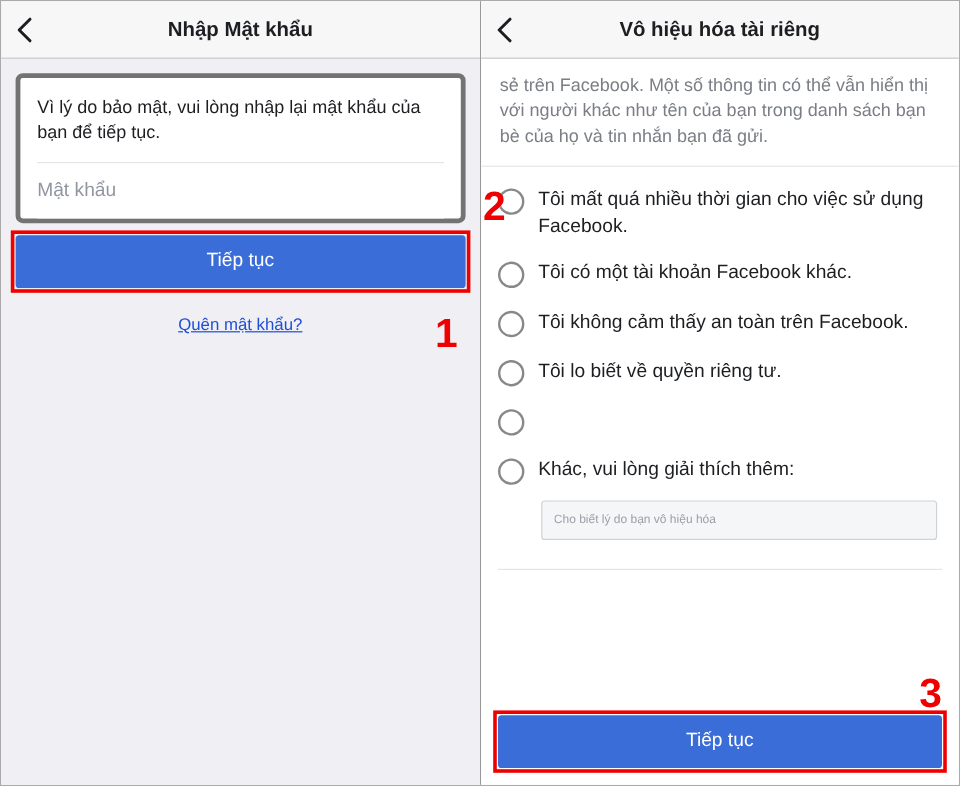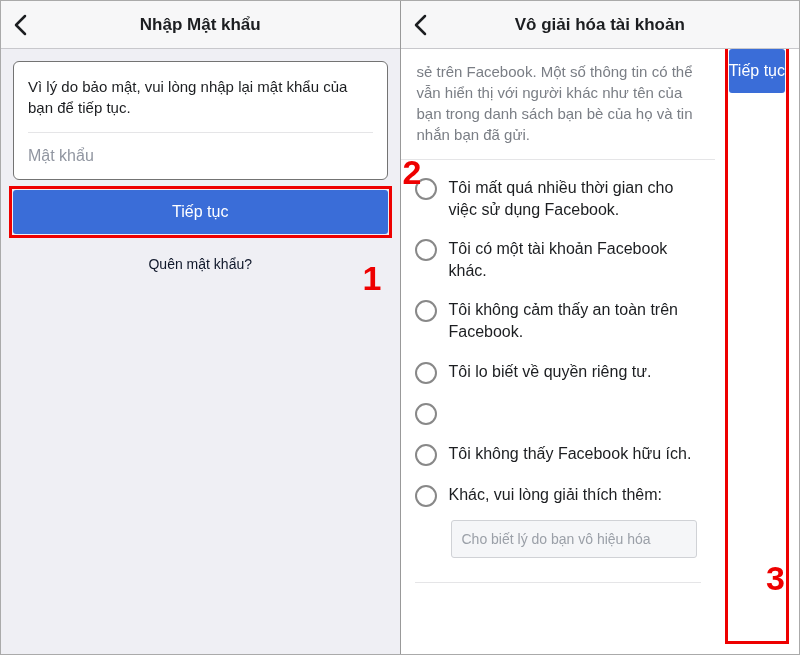--- a/index.html
+++ b/index.html
@@ -51,21 +51,21 @@
       color: #1c1e21;
     }
     .content {
       flex: 1;
       padding: 12px;
       overflow: hidden;
       position: relative;
     }
     .card {
       background: #fff;
-      border: 1px solid #737373;
+      border: 4px solid #737373;
       border-radius: 6px;
       padding: 14px 14px 0 14px;
       margin-bottom: 10px;
     }
     .card-text {
       font-size: 15px;
       color: #1c1e21;
       line-height: 1.4;
       margin-bottom: 14px;
     }
@@ -90,24 +90,25 @@
       cursor: pointer;
       border: none;
       width: 100%;
     }
     .btn-wrap {
       position: relative;
       margin: 0 0 14px 0;
     }
     .forgot {
       text-align: center;
-      color: #0f172a;
+      color: #1d4ed8;
       font-size: 14px;
       padding: 8px 0;
       cursor: pointer;
+      text-decoration: underline;
     }
     .red-box {
       position: absolute;
       border: 3px solid #e00;
       pointer-events: none;
     }
     .step-num {
       position: absolute;
       color: #e00;
       font-weight: 900;
@@ -147,30 +148,30 @@
       line-height: 1.35;
     }
     .reason-input-wrap {
       padding: 4px 14px 14px 42px;
     }
     .reason-input {
       width: 100%;
       border: 1px solid #d0d2d6;
       background: #f5f6f8;
       padding: 10px 10px;
-      font-size: 14px;
+      font-size: 10px;
       color: #333;
       border-radius: 3px;
     }
     .reason-input::placeholder { color: #9ba0a8; }
     .footer-btn {
       padding: 0 14px 14px 14px;
       position: relative;
     }
-    .right .content { padding: 0; display:flex; flex-direction:row; }
+    .right .content { padding: 0; display:flex; flex-direction:column; }
     .scroll-area { flex:1; overflow:hidden; }
     .divider {
       height:1px;
       background:#e5e5e7;
       margin: 6px 14px 10px 14px;
     }
   </style>
 </head>
 <body>
 
@@ -199,21 +200,21 @@
     </div>
   </div>
 
   <div class="screen right">
     <div class="header">
       <div class="back-btn">
         <svg width="14" height="22" viewBox="0 0 14 22">
           <polyline points="12,2 3,11 12,20" fill="none" stroke="#1c1e21" stroke-width="2.5" stroke-linecap="round" stroke-linejoin="round"></polyline>
         </svg>
       </div>
-      <div class="header-title">Vô giải hóa tài khoản</div>
+      <div class="header-title">Vô hiệu hóa tài riêng</div>
     </div>
     <div class="content">
       <div class="scroll-area">
         <div class="info-text">sẻ trên Facebook. Một số thông tin có thể vẫn hiển thị với người khác như tên của bạn trong danh sách bạn bè của họ và tin nhắn bạn đã gửi.</div>
         <div class="options">
           <div class="option-row">
             <div class="radio"></div>
             <div class="option-label">Tôi mất quá nhiều thời gian cho việc sử dụng Facebook.</div>
           </div>
           <div class="option-row">
@@ -226,24 +227,20 @@
           </div>
           <div class="option-row">
             <div class="radio"></div>
             <div class="option-label">Tôi lo biết về quyền riêng tư.</div>
           </div>
           <div class="option-row">
             <div class="radio"></div>
           </div>
           <div class="option-row">
             <div class="radio"></div>
-            <div class="option-label">Tôi không thấy Facebook hữu ích.</div>
-          </div>
-          <div class="option-row">
-            <div class="radio"></div>
             <div class="option-label">Khác, vui lòng giải thích thêm:</div>
           </div>
           <div class="reason-input-wrap">
             <input class="reason-input" placeholder="Cho biết lý do bạn vô hiệu hóa" style="">
           </div>
         </div>
         <div class="divider"></div>
       </div>
       <div class="footer-btn">
         <button class="primary-btn">Tiếp tục</button>

